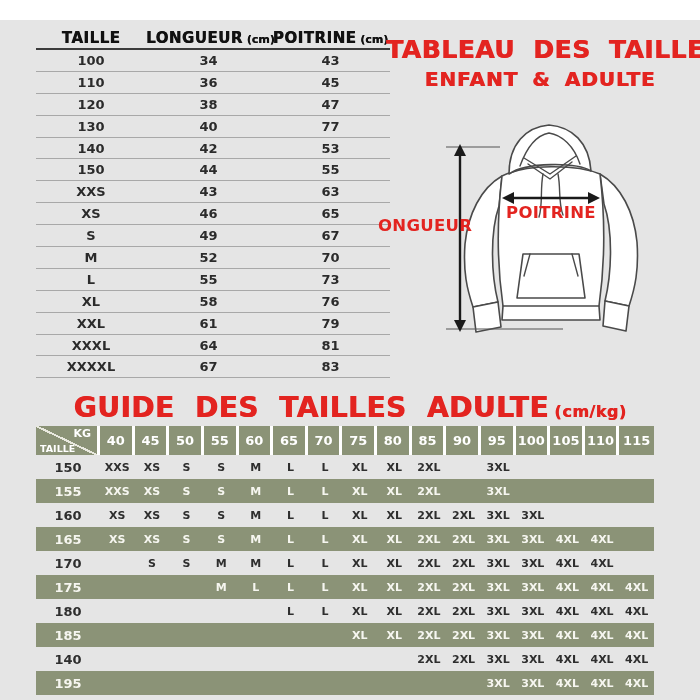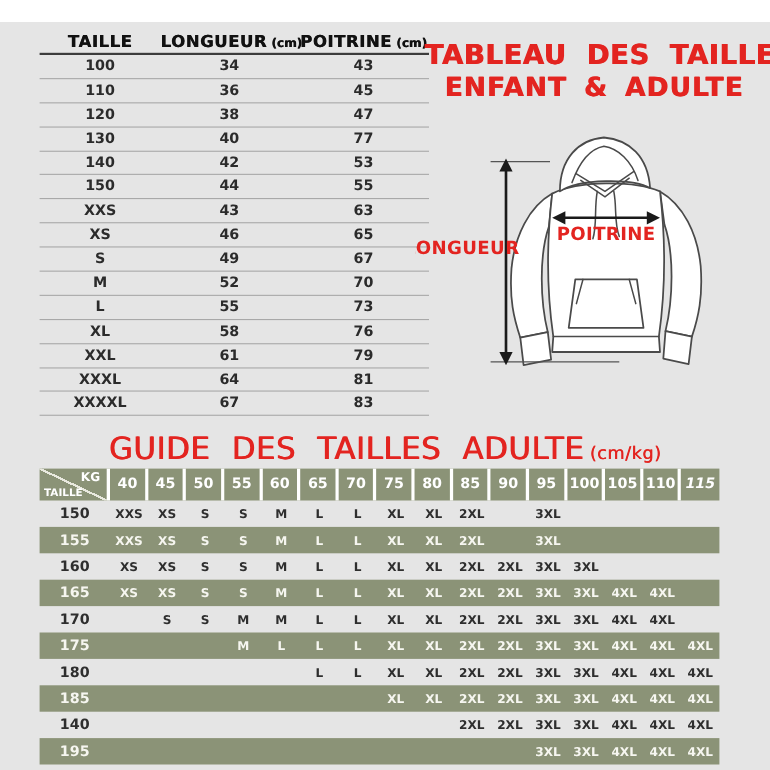--- a/index.html
+++ b/index.html
@@ -16,44 +16,44 @@
   .st-h .unit { font-size:11px; letter-spacing:0; }
   .st-row { display:grid; grid-template-columns:110px 125px 119px; align-items:center;
             height:21.9px; border-bottom:1px solid #a8a8a8; }
   .st-row div { text-align:center; font-size:13px; font-weight:700; color:#2b2b2b; }
 
   
   .main-title { position:absolute; left:386px; top:14px; width:308px; text-align:center;
                 color:#e32420; font-weight:bold; }
   .main-title .l1 { font-size:25px; letter-spacing:.5px; word-spacing:9px; line-height:32px;
                     text-shadow:.7px 0 0 currentColor; white-space:nowrap; }
-  .main-title .l2 { font-size:24px; letter-spacing:1px; word-spacing:6px; line-height:27px;
+  .main-title .l2 { font-size:20px; letter-spacing:1px; word-spacing:6px; line-height:27px;
                     text-shadow:.7px 0 0 currentColor; white-space:nowrap; }
   .guide-title { position:absolute; left:0; top:371px; width:700px; text-align:center;
-                 color:#e32420; font-weight:normal; white-space:nowrap; }
+                 color:#e32420; font-weight:bold; white-space:nowrap; }
   .guide-title .gt { font-size:28px; letter-spacing:.5px; word-spacing:10px;
                      text-shadow:.8px 0 0 currentColor; }
   .guide-title .gu { font-size:16px; letter-spacing:.5px; text-shadow:.5px 0 0 currentColor; }
 
   
   .hoodie { position:absolute; left:378px; top:94px; width:322px; height:242px; }
   .hoodie svg { width:100%; height:100%; }
   .sketch { fill:#ffffff; stroke:#4a4a4a; stroke-width:1.6; stroke-linejoin:round; stroke-linecap:round; }
   .sketch-line { fill:none; stroke:#4a4a4a; stroke-width:1.4; stroke-linecap:round; }
   .arrow { stroke:#1a1a1a; stroke-width:2.4; }
   .arrow-head { fill:#1a1a1a; stroke:none; }
   .tick { stroke:#555; stroke-width:1.2; }
   .measure-label { fill:#e32420; font-weight:bold; font-size:16.5px; letter-spacing:.3px; }
 
   
   .guide { position:absolute; left:36px; top:406px; width:618px; }
   .g-header { display:grid; grid-template-columns:64px repeat(16,1fr); height:29px; }
   .gh-cell, .g-corner { background:#8b9377; border-right:3px solid #ffffff; color:#fff;
             font-weight:bold; font-size:13px; display:flex; align-items:center; justify-content:center; }
-  .gh-cell:last-child { border-right:none;font-style:italic; }
+  .gh-cell:last-child { border-right:none; }
   .g-corner { position:relative; display:block;
      background-image:linear-gradient(to bottom left, transparent calc(50% - 1px),
         #e9e9df calc(50% - 1px), #e9e9df calc(50% + 1px), transparent calc(50% + 1px)); }
   .g-corner .ct { position:absolute; top:1px; right:6px; font-size:11px;text-align:right; }
   .g-corner .cb { position:absolute; bottom:1px; left:4px; font-size:9.5px; }
   .g-row { display:grid; grid-template-columns:64px repeat(16,1fr); height:24px; align-items:center; }
   .g-row.olive { background:#8b9377; }
   .g-label { text-align:center; font-size:13px; font-weight:bold; color:#2e2e2e; }
   .g-cell { text-align:center; font-size:11px; font-weight:bold; color:#2e2e2e; letter-spacing:0; }
   .g-row.olive .g-label, .g-row.olive .g-cell { color:#f6f6f0; }

